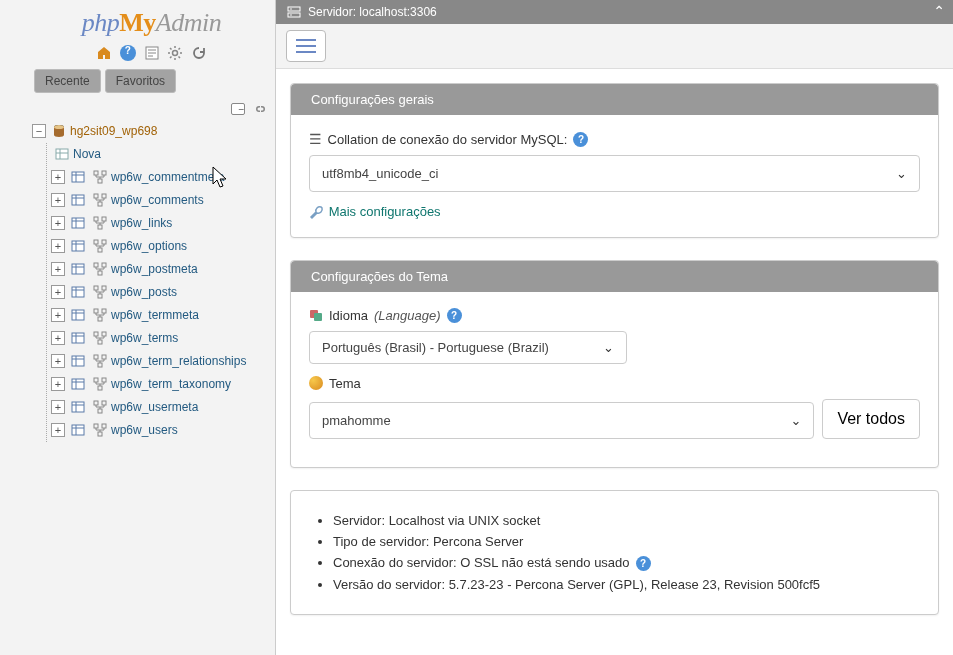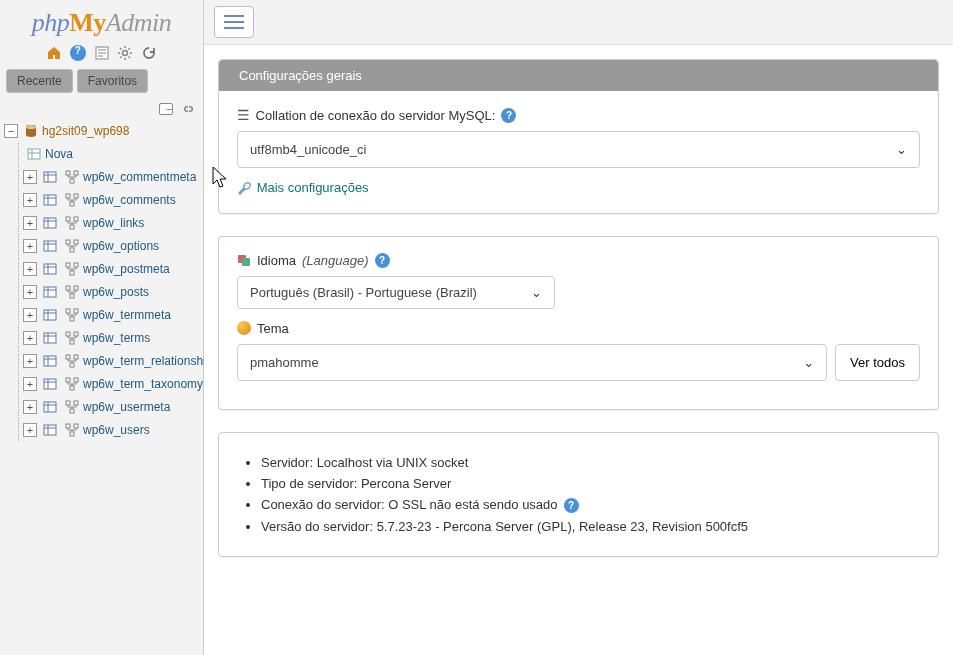--- a/index.html
+++ b/index.html
@@ -1,20 +1,20 @@
 <!DOCTYPE html>
 <html><head>
 <meta charset="utf-8">
 <style>
 * { box-sizing: border-box; margin: 0; padding: 0; }
 body { font-family: sans-serif; font-size: 13px; color: #444; background: #fff; width: 953px; height: 655px; overflow: hidden; }
 
 
 .app { display: flex; height: 655px; }
-.sidebar { width: 204px; background: #f3f3f3; border-right: 1px solid #ccc; display: flex; flex-direction: column; }
+.sidebar { width: 276px; background: #f3f3f3; border-right: 1px solid #ccc; display: flex; flex-direction: column; padding-left: 28px; }
 .main { flex: 1; background: #fff; display: flex; flex-direction: column; overflow-y: auto; }
 
 
 .logo { text-align: center; padding: 8px 0 4px; }
 .logo-text { font-family: Georgia, serif; font-size: 26px; letter-spacing: -0.5px; }
 .logo-text .php { color: #6b88c4; font-style: italic; }
 .logo-text .my { color: #e48e1a; font-weight: bold; }
 .logo-text .admin { color: #999; font-style: italic; }
 .toolbar-icons { text-align: center; padding: 2px 0 6px; }
 .toolbar-icons span { display: inline-block; width: 16px; height: 16px; margin: 0 2px; vertical-align: middle; }
@@ -61,21 +61,21 @@
 
 .select-box { width: 100%; border: 1px solid #ccc; border-radius: 4px; padding: 10px 12px; font-size: 13px; background: #fff; display: flex; justify-content: space-between; align-items: center; cursor: pointer; }
 .select-small { width: 318px; border: 1px solid #ccc; border-radius: 4px; padding: 8px 12px; font-size: 13px; background: #fff; display: inline-flex; justify-content: space-between; align-items: center; cursor: pointer; gap: 10px; }
 .chev { font-size: 13px; color: #333; }
 
 .link-row { margin-top: 10px; }
 .link-row a { color: #0f766e; text-decoration: none; font-size: 13px; }
 
 .theme-row { display: flex; gap: 8px; align-items: flex-end; }
 .theme-select { flex: 1; border: 1px solid #ccc; border-radius: 4px; padding: 10px 12px; display: flex; justify-content: space-between; align-items: center; cursor: pointer; }
-.btn { border: 1px solid #ccc; border-radius: 4px; padding: 10px 14px; background: #fff; cursor: pointer; font-size: 13px; }
+.btn { border: 1px solid #ccc; border-radius: 4px; padding: 10px 14px; background: #fff; cursor: pointer; font-size: 16px; }
 
 ul.info-list { list-style: disc; padding-left: 24px; }
 ul.info-list li { margin: 6px 0; font-size: 13px; color: #333; }
 
 
 .ico { display: inline-block; width: 16px; height: 16px; vertical-align: middle; }
 .ico-home svg, .ico svg { width: 100%; height: 100%; }
 .help-badge { width: 15px; height: 15px; border-radius: 50%; background: #4a90d9; color: #fff; display: inline-flex; align-items: center; justify-content: center; font-size: 10px; font-weight: bold; vertical-align: middle; }
 .mini-collapse { width: 14px; height: 12px; border: 1px solid #888; border-radius: 2px; display: inline-flex; align-items: center; justify-content: center; font-size: 10px; color: #555; background: #fff; }
 .mini-link { width: 14px; height: 12px; display: inline-block; }
@@ -314,20 +314,30 @@
                 <rect x="6" y="10" width="4" height="4" fill="none" stroke="#888"></rect>
                 <path d="M4 6v2h8V6M8 8v2" stroke="#888" fill="none"></path>
               </svg></span>
             <span class="tree-label">wp6w_users</span>
           </div>
         </div>
     </div>
   </div>
 
   <div class="main">
+    <div class="topbar">
+      <span class="ico"><svg viewBox="0 0 16 16">
+            <rect x="2" y="3" width="12" height="4" fill="none" stroke="#fff"></rect>
+            <rect x="2" y="9" width="12" height="4" fill="none" stroke="#fff"></rect>
+            <circle cx="5" cy="5" r="0.8" fill="#fff"></circle>
+            <circle cx="5" cy="11" r="0.8" fill="#fff"></circle>
+          </svg></span>
+      <span>Servidor: localhost:3306</span>
+      <span class="collapse-top">⌃</span>
+    </div>
     <div class="hamburger-row">
       <div class="hamburger">
         <span></span>
           <span></span>
           <span></span>
       </div>
     </div>
 
     <div class="content">
 
@@ -348,20 +358,21 @@
           <div class="link-row">
             <span class="ico wrench"><svg viewBox="0 0 16 16">
                   <path d="M13 3a4 4 0 0 1-5 5L3 13l-1-1 5-5a4 4 0 0 1 5-5z" fill="none" stroke="#7aa0c4" stroke-width="1.5"></path>
                 </svg></span>
             <a href="#">Mais configurações</a>
           </div>
         </div>
       </div>
 
       <div class="panel">
+        <div class="panel-title">Configurações do Tema</div>
         <div class="panel-body">
           <div class="form-row">
             <div class="form-label">
               <span class="lang-ico"><svg viewBox="0 0 14 14">
                     <rect x="1" y="2" width="8" height="8" fill="#c66" rx="1"></rect>
                     <rect x="5" y="5" width="8" height="8" fill="#5a8" rx="1"></rect>
                   </svg></span>
               <span>Idioma</span>
               <em>(Language)</em>
               <span class="help-badge">?</span>

